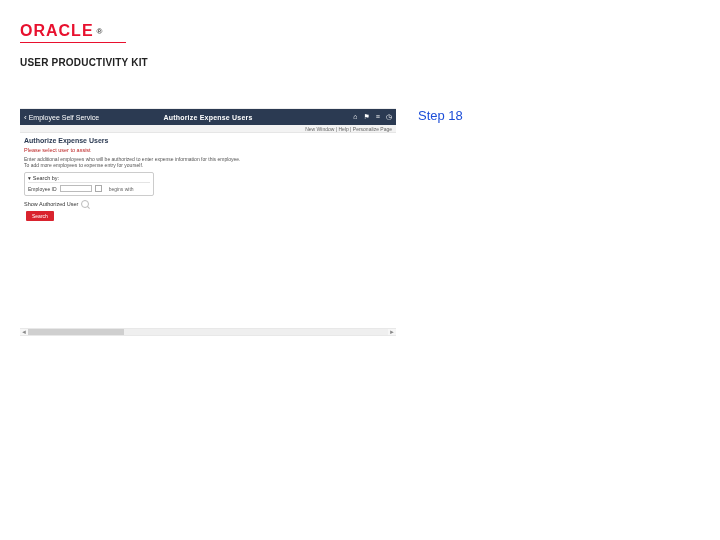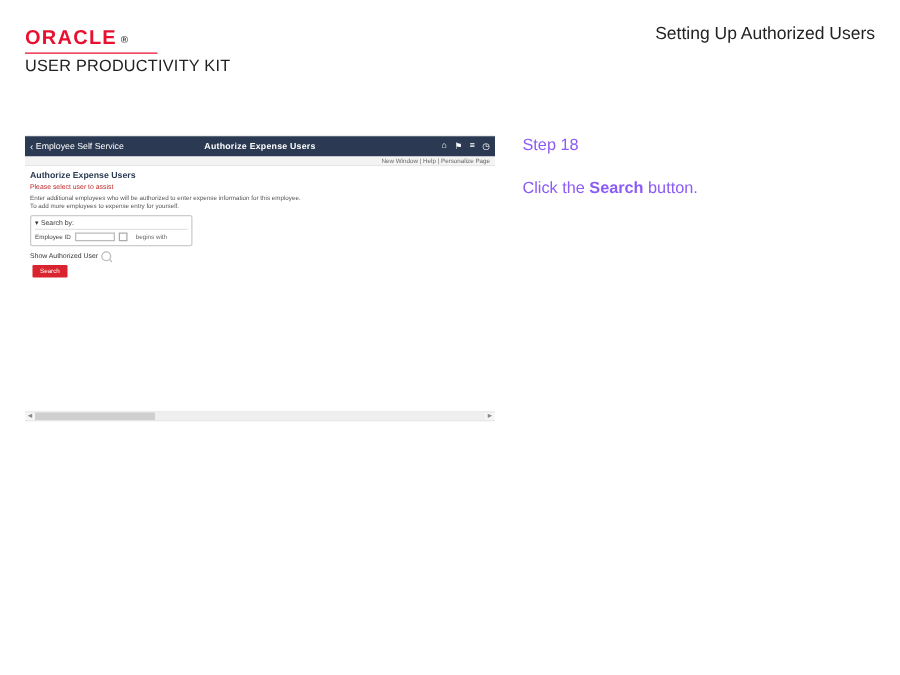--- a/index.html
+++ b/index.html
@@ -27,24 +27,25 @@
     align-items: center;
     gap: 1px;
   }
   .trademark { font-size: 8px; color:#444; vertical-align: top; margin-left: 2px;}
   .upk-line {
     border-top: 1.5px solid #e8102e;
     margin-top: 2px;
     width: 106px;
   }
   .upk-text {
-    font-size: 13px;
+    font-size: 10px;
     letter-spacing: 0.2px;
     color: #222;
-    margin-top: 2px;
+    margin-top: 14px;
+    font-weight: bold;
   }
   .topic-title {
     position: absolute;
     right: 20px;
     top: 18px;
     font-size: 14px;
     color: #222;
   }
   
   .main {
@@ -54,21 +55,21 @@
   }
   .left {
     width: 400px;
     padding-left: 20px;
   }
   .right {
     flex: 1;
     padding-left: 18px;
     padding-right: 4px;
     font-size: 13px;
-    color: #8b5cf6;
+    color: #1d4ed8;
   }
   .step-label { margin-bottom: 18px; }
   .instruction { line-height: 1.4; }
   .instruction b { font-weight: bold; }
 
   
   .mini {
     width: 376px;
     font-size: 6px;
     color: #333;
@@ -229,21 +230,20 @@
 
 <div class="header">
   <div class="logo-block">
     <div class="oracle-logo">
       <span>ORACLE</span>
       <span class="trademark">®</span>
     </div>
     <div class="upk-line"></div>
     <div class="upk-text">USER PRODUCTIVITY KIT</div>
   </div>
-  <div class="topic-title">Setting Up Authorized Users</div>
 </div>
 
 <div class="main">
   <div class="left">
     <div class="mini">
 
       <div class="mini-navbar">
         <div class="mini-back">
           <span class="mini-back-chevron">‹</span>
           <span>Employee Self Service</span>
@@ -297,17 +297,14 @@
           <div class="scroll-thumb"></div>
         </div>
         <div class="scroll-arrow">►</div>
       </div>
 
     </div>
   </div>
 
   <div class="right">
     <div class="step-label">Step 18</div>
-    <div class="instruction">
-      <span>Click the </span><b>Search</b><span> button.</span>
-    </div>
   </div>
 </div>
 
 </body></html>

